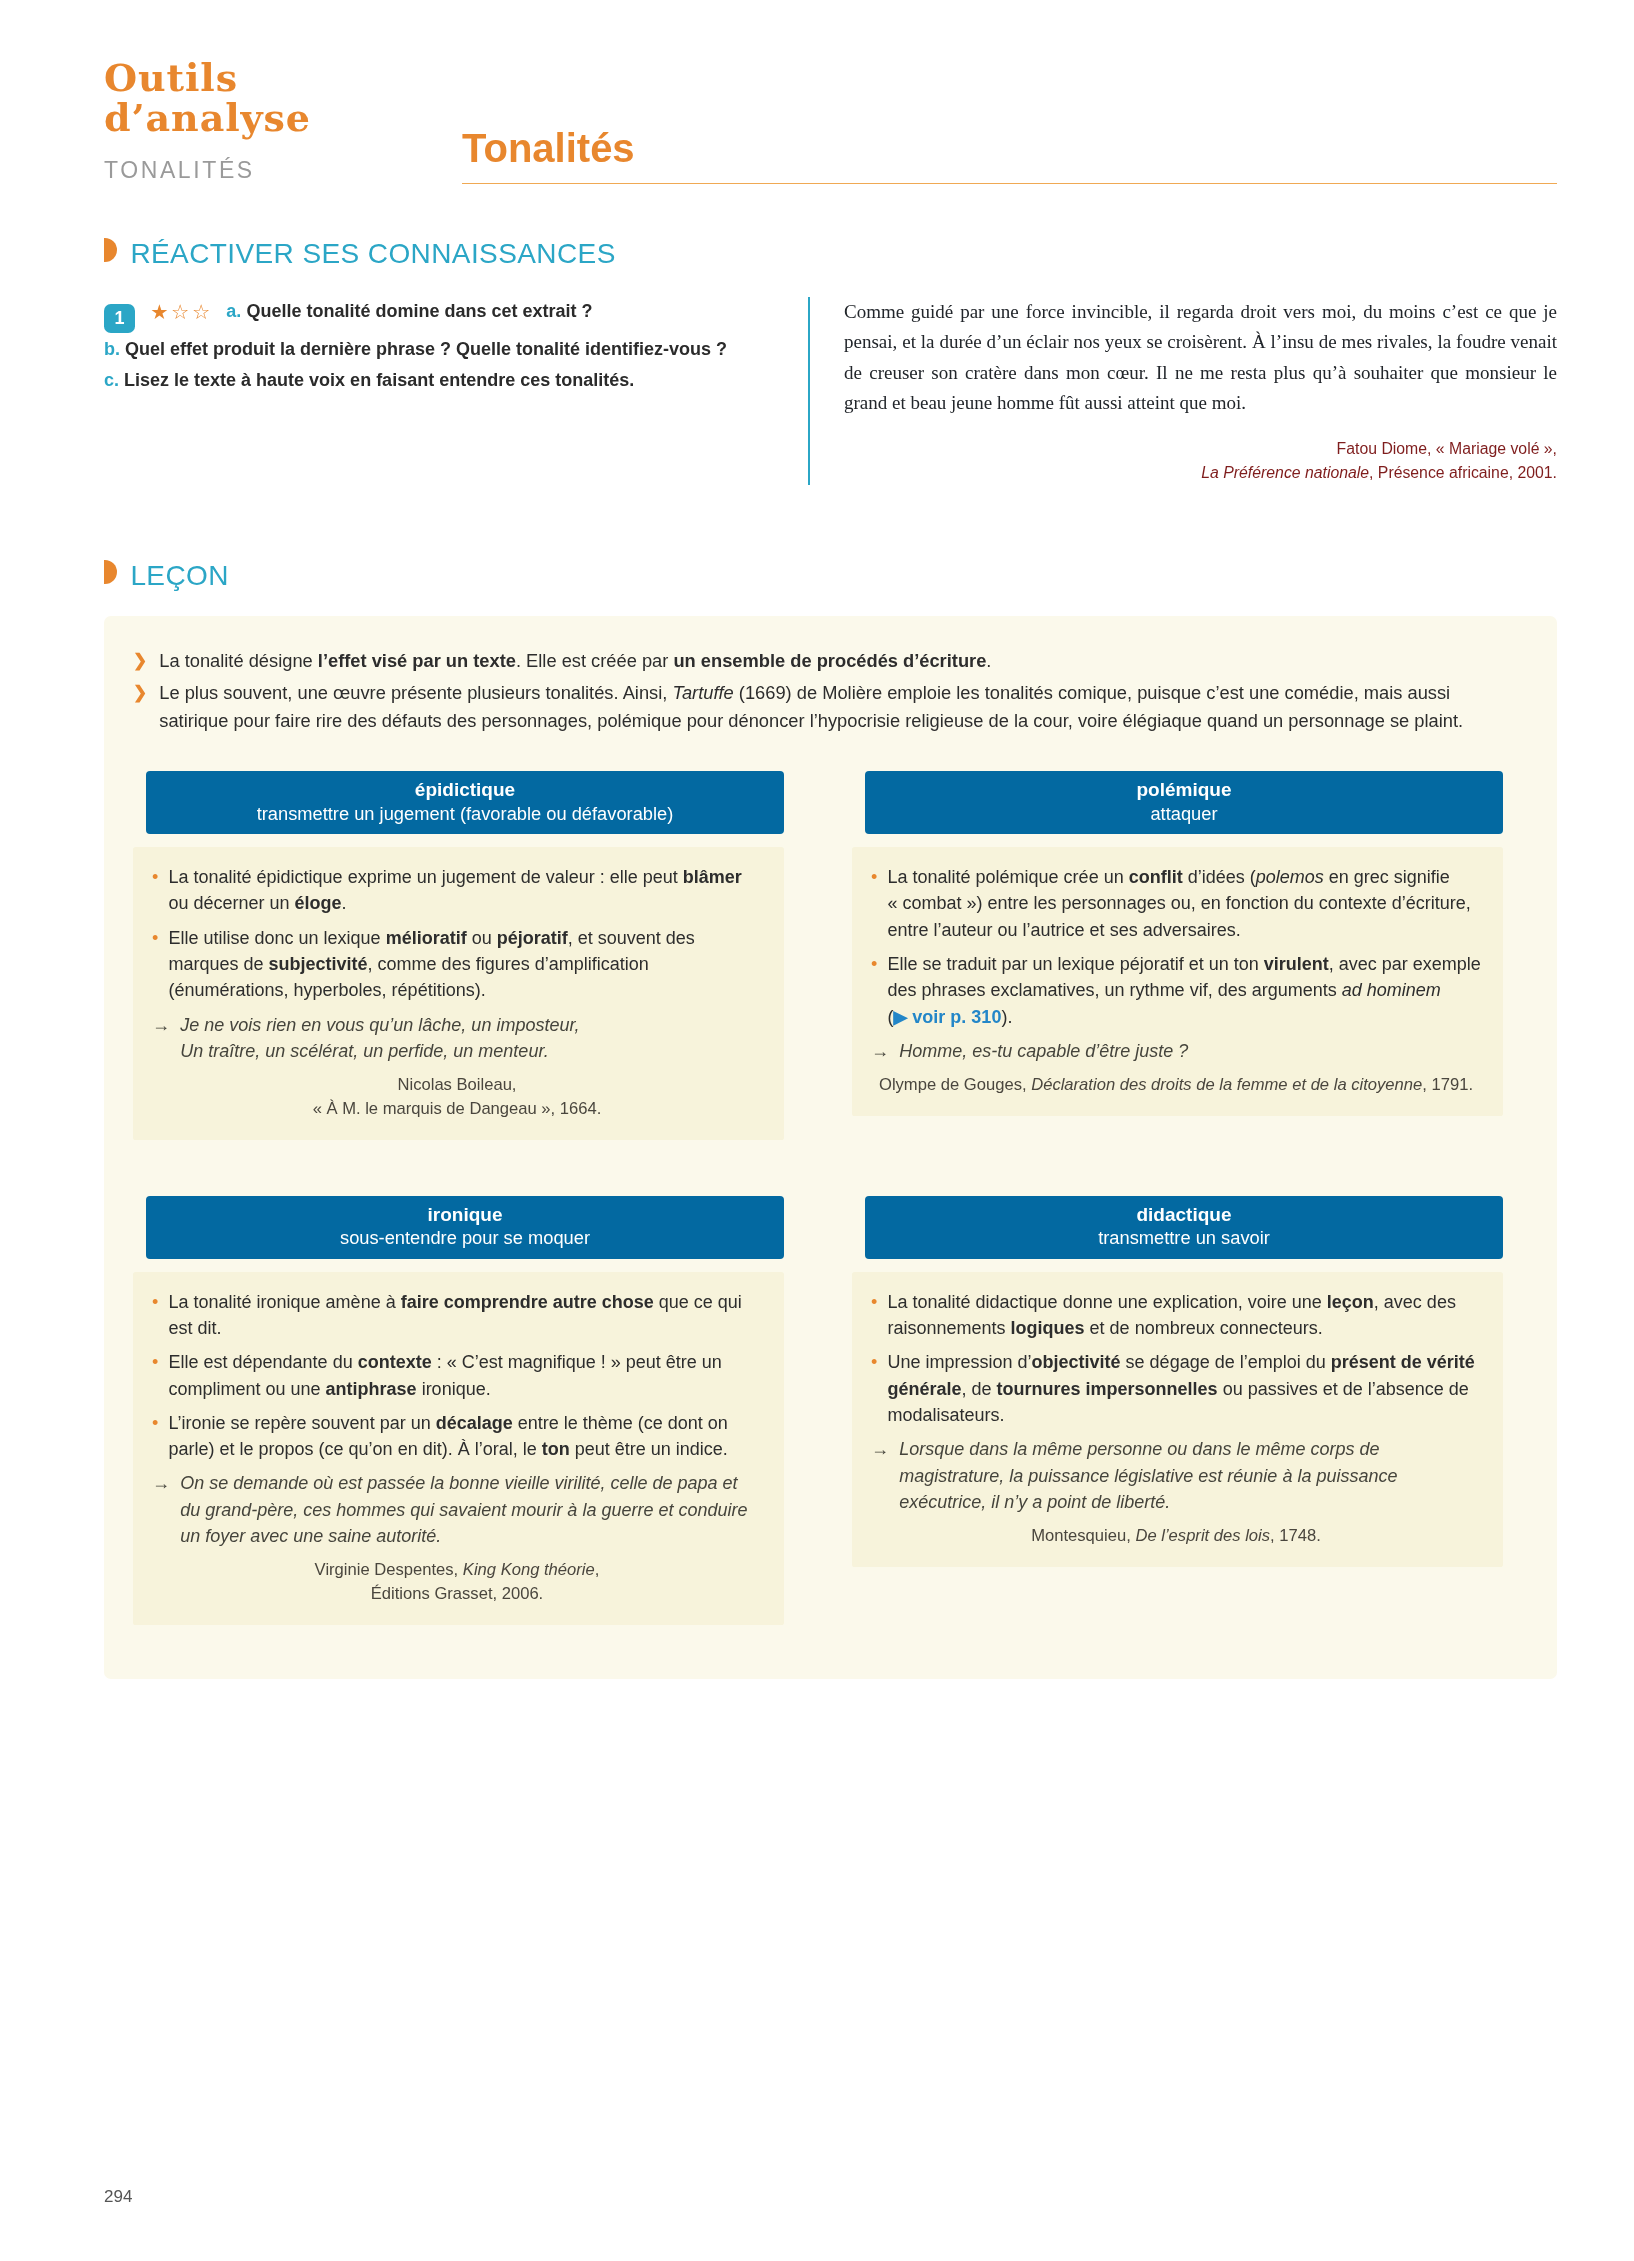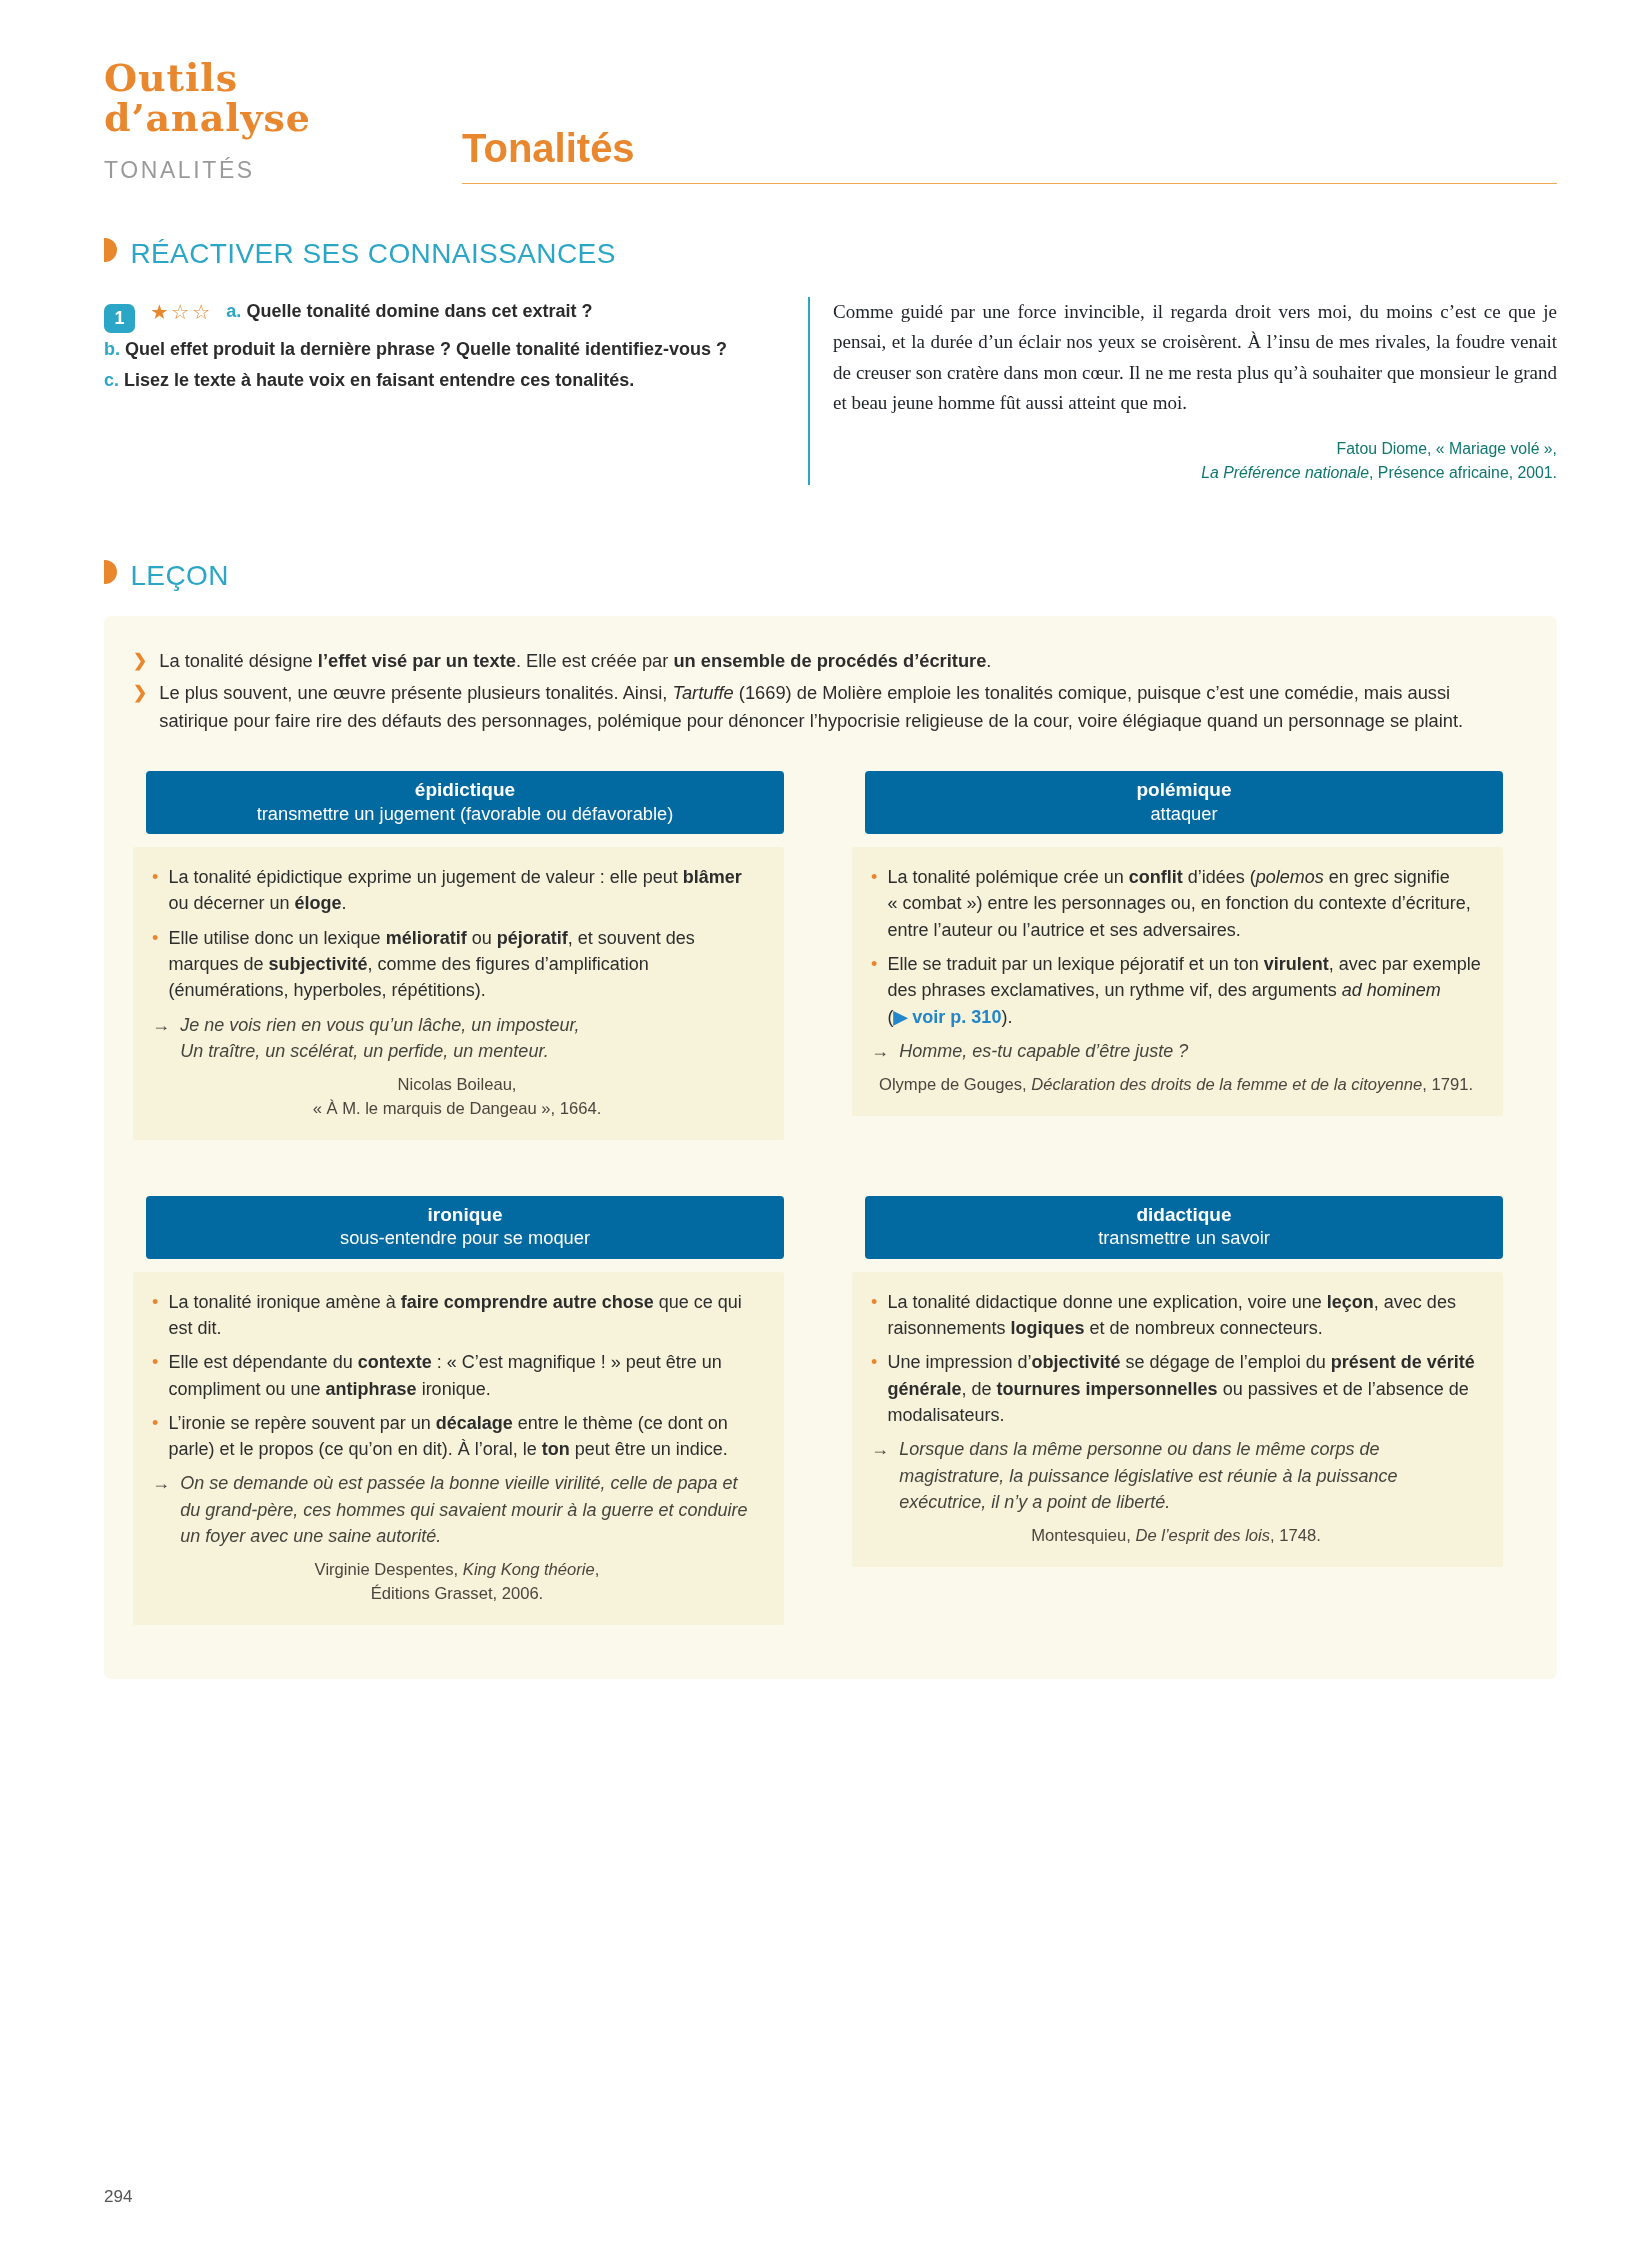--- a/index.html
+++ b/index.html
@@ -22,23 +22,23 @@
   .sh-lecon { margin-top:75px; }
   .section-icon { display:inline-block; width:12.8px; height:24px; background:#E8872E; border-radius:0 12px 12px 0; flex:0 0 12.8px; }
 
   
   .reactiver-cols { display:flex; gap:48px; margin-top:27px; }
   .col-ex { flex:0 0 656px; }
   .q { font-size:18px; font-weight:700; line-height:1.5; color:#2b2b2b; margin-bottom:3.4px; }
   .qletter { color:#2BA6C6; }
   .ex-badge { display:inline-flex; justify-content:center; align-items:center; width:31px; height:29px; background:#2BA6C6; color:#fff; border-radius:6.8px; font-size:18px; font-weight:700; margin-right:10.2px; vertical-align:-6.8px; }
   .stars { color:#E8872E; font-size:20.4px; letter-spacing:2.6px; margin-right:8.5px; vertical-align:-1.7px; font-weight:400; }
-  .col-quote { flex:1; border-left:2.6px solid #2BA6C6; padding-left:23px; }
+  .col-quote { flex:1; border-left:2.6px solid #2BA6C6; padding-left:34px; }
   .quote-text { font-family:"Liberation Serif", serif; font-size:19px; line-height:1.6; text-align:justify; color:#22262B; }
-  .quote-attr { margin-top:19px; text-align:right; font-size:15.8px; line-height:1.5; color:#0f766e; }
+  .quote-attr { margin-top:19px; text-align:right; font-size:15.8px; line-height:1.5; color:#7f1d1d; }
 
   
   .lesson-panel { background:#FBF9EB; border-radius:6.8px; margin-top:24px; padding:31px 54px 54px 29px; }
   .intro-item { display:flex; gap:12px; font-size:18.3px; line-height:1.52; color:#2d2d2d; margin-bottom:4.3px; }
   .intro-chevron { color:#E8872E; font-weight:700; font-size:17px; padding-top:0.9px; }
 
   .card-grid { display:grid; grid-template-columns:1fr 1fr; column-gap:68px; row-gap:56px; margin-top:37px; }
   .card { align-self:start; }
   .card-head { background:#0369a1; color:#ffffff; text-align:center; padding:7.7px 10.2px 9.4px; border-radius:4px;margin-left:13px; }
   .card-name { font-size:19px; font-weight:700; }

